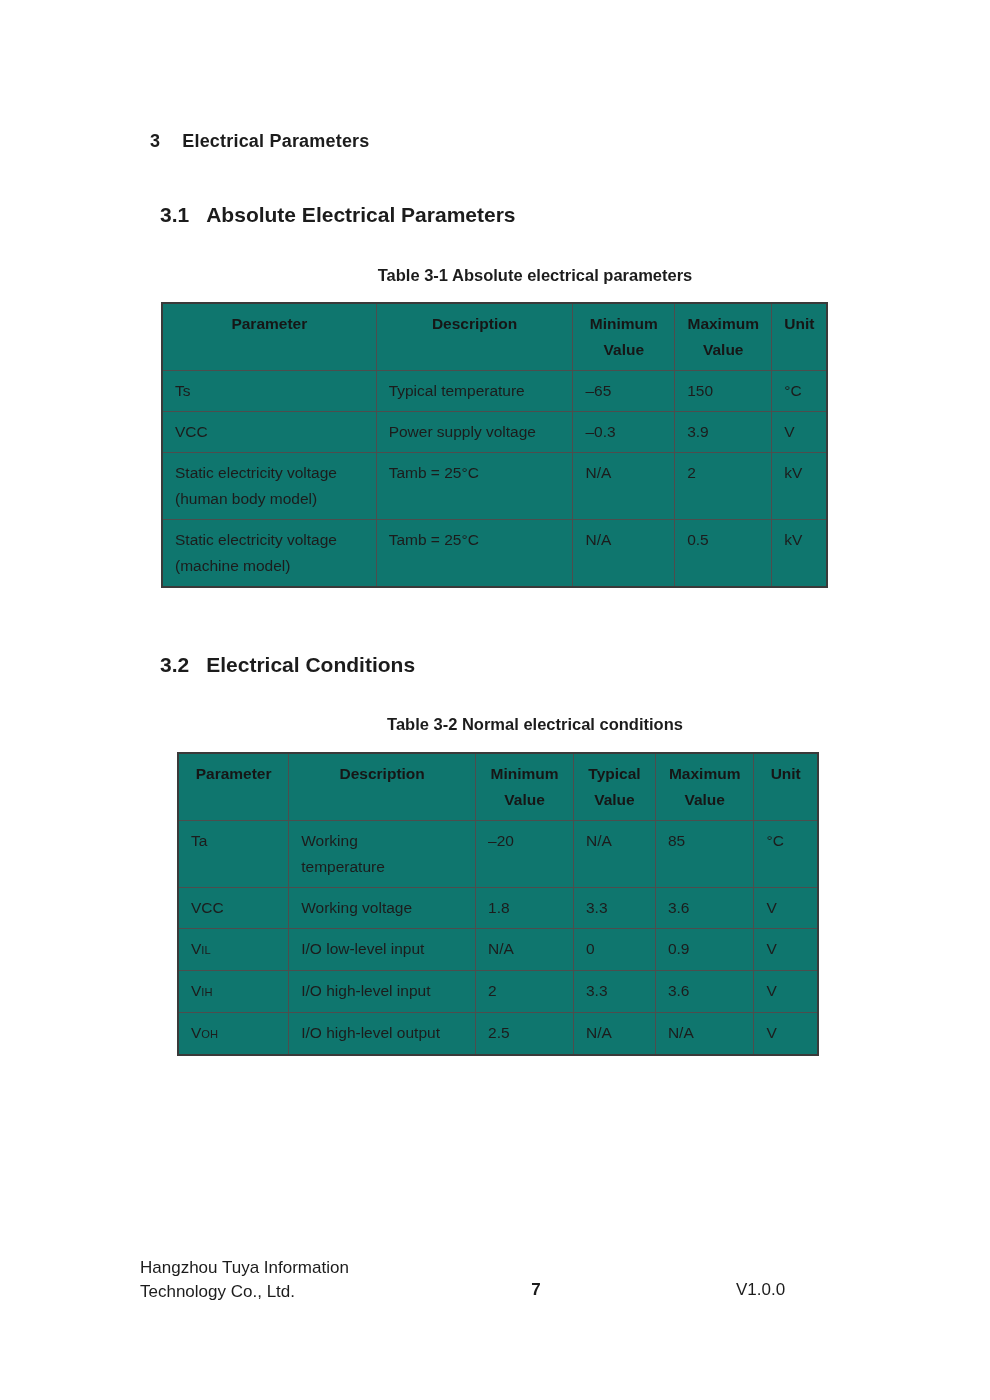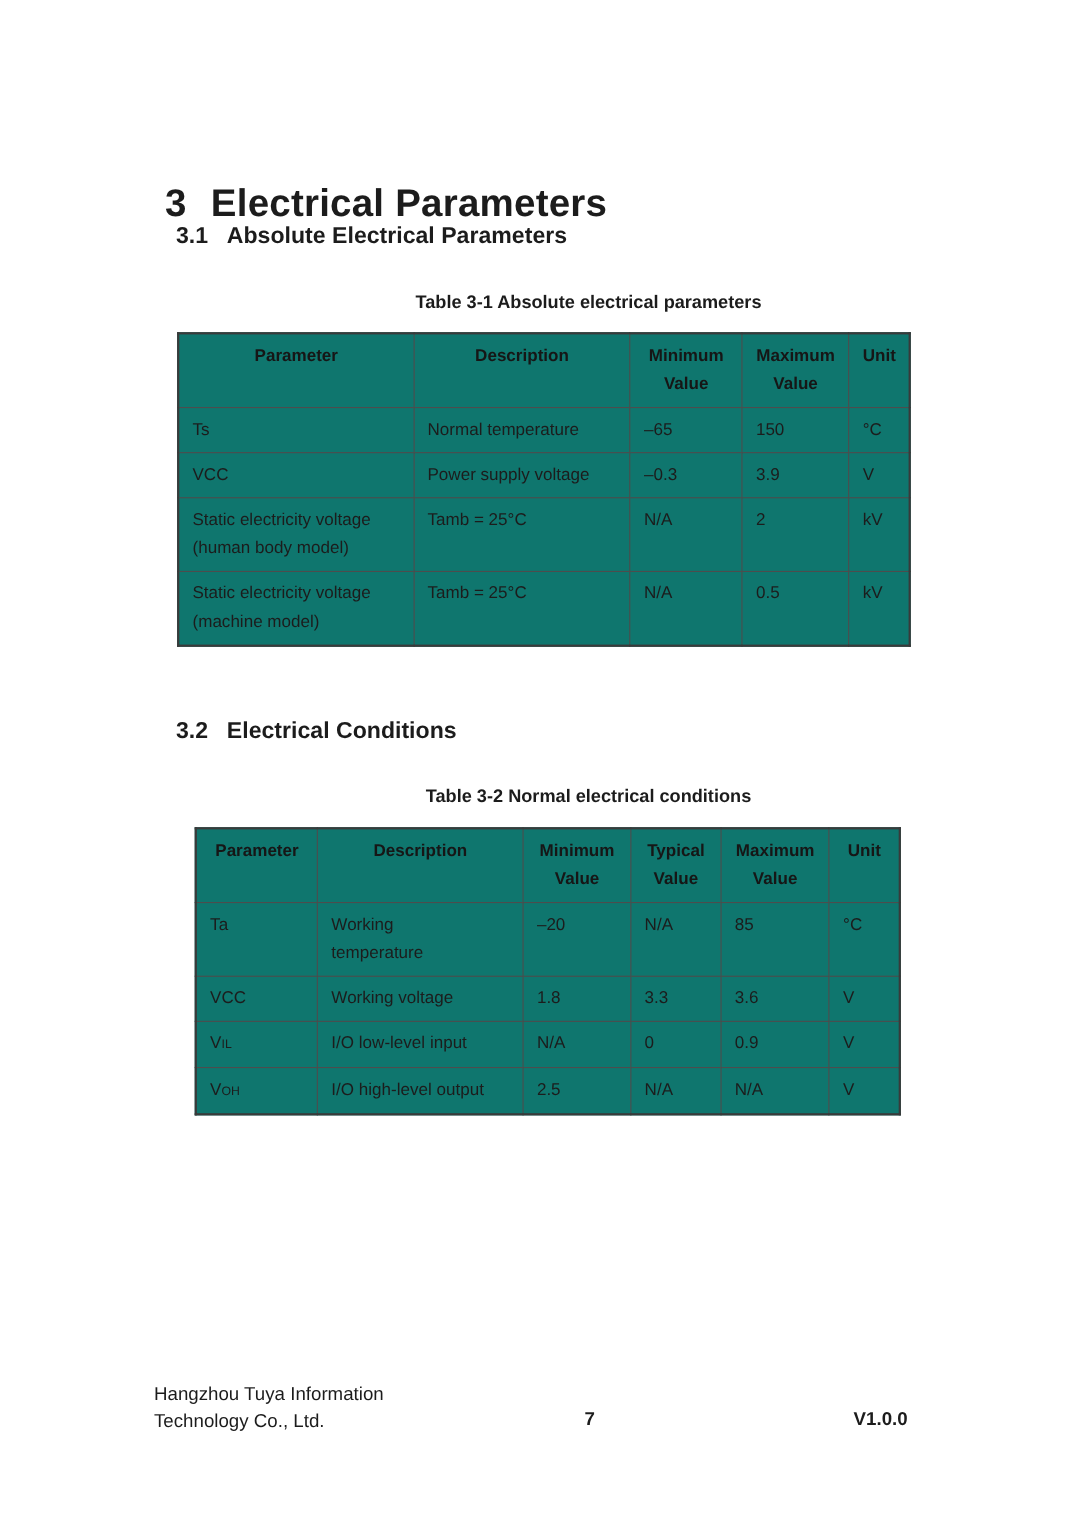--- a/index.html
+++ b/index.html
@@ -9,25 +9,24 @@
     height: 1400px;
     background: #ffffff;
     font-family: "Liberation Sans", sans-serif;
     color: #1c1c1c;
     overflow: hidden;
   }
   .h1 {
     position: absolute;
     top: 131px;
     left: 150px;
-    font-size: 35px;
+    font-size: 18px;
     font-weight: bold;
     letter-spacing: 0.2px;
     white-space: nowrap;
-    margin-top: 34px;
   }
   .h1 .num { margin-right: 22px; }
   .h2 {
     position: absolute;
     left: 160px;
     font-size: 21px;
     font-weight: bold;
     white-space: nowrap;
   }
   .h2.s1 { top: 203px; }
@@ -83,23 +82,23 @@
     top: 1280px;
     left: 516px;
     width: 40px;
     text-align: center;
     font-size: 17px;
     font-weight: bold;
   }
   .footer-version {
     position: absolute;
     top: 1280px;
-    left: 776px;
+    left: 736px;
     font-size: 17px;
-    font-weight: bold;
+    font-weight: normal;
     white-space: nowrap;
   }
 </style>
 </head>
 <body>
 
 <div class="page">
 
   <div class="h1">
     <span class="num">3</span><span>Electrical Parameters</span>
@@ -124,21 +123,21 @@
           <th>Parameter</th>
           <th>Description</th>
           <th>Minimum Value</th>
           <th>Maximum Value</th>
           <th>Unit</th>
         </tr>
       </thead>
       <tbody>
         <tr>
           <td>Ts</td>
-          <td>Normal temperature</td>
+          <td>Typical temperature</td>
           <td>–65</td>
           <td>150</td>
           <td>°C</td>
         </tr>
         <tr>
           <td>VCC</td>
           <td>Power supply voltage</td>
           <td>–0.3</td>
           <td>3.9</td>
           <td>V</td>
@@ -207,20 +206,28 @@
         </tr>
         <tr>
           <td>V<span class="sub">IL</span></td>
           <td>I/O low-level input</td>
           <td>N/A</td>
           <td>0</td>
           <td>0.9</td>
           <td>V</td>
         </tr>
         <tr>
+          <td>V<span class="sub">IH</span></td>
+          <td>I/O high-level input</td>
+          <td>2</td>
+          <td>3.3</td>
+          <td>3.6</td>
+          <td>V</td>
+        </tr>
+        <tr>
           <td>V<span class="sub">OH</span></td>
           <td>I/O high-level output</td>
           <td>2.5</td>
           <td>N/A</td>
           <td>N/A</td>
           <td>V</td>
         </tr>
       </tbody>
     </table>
 

